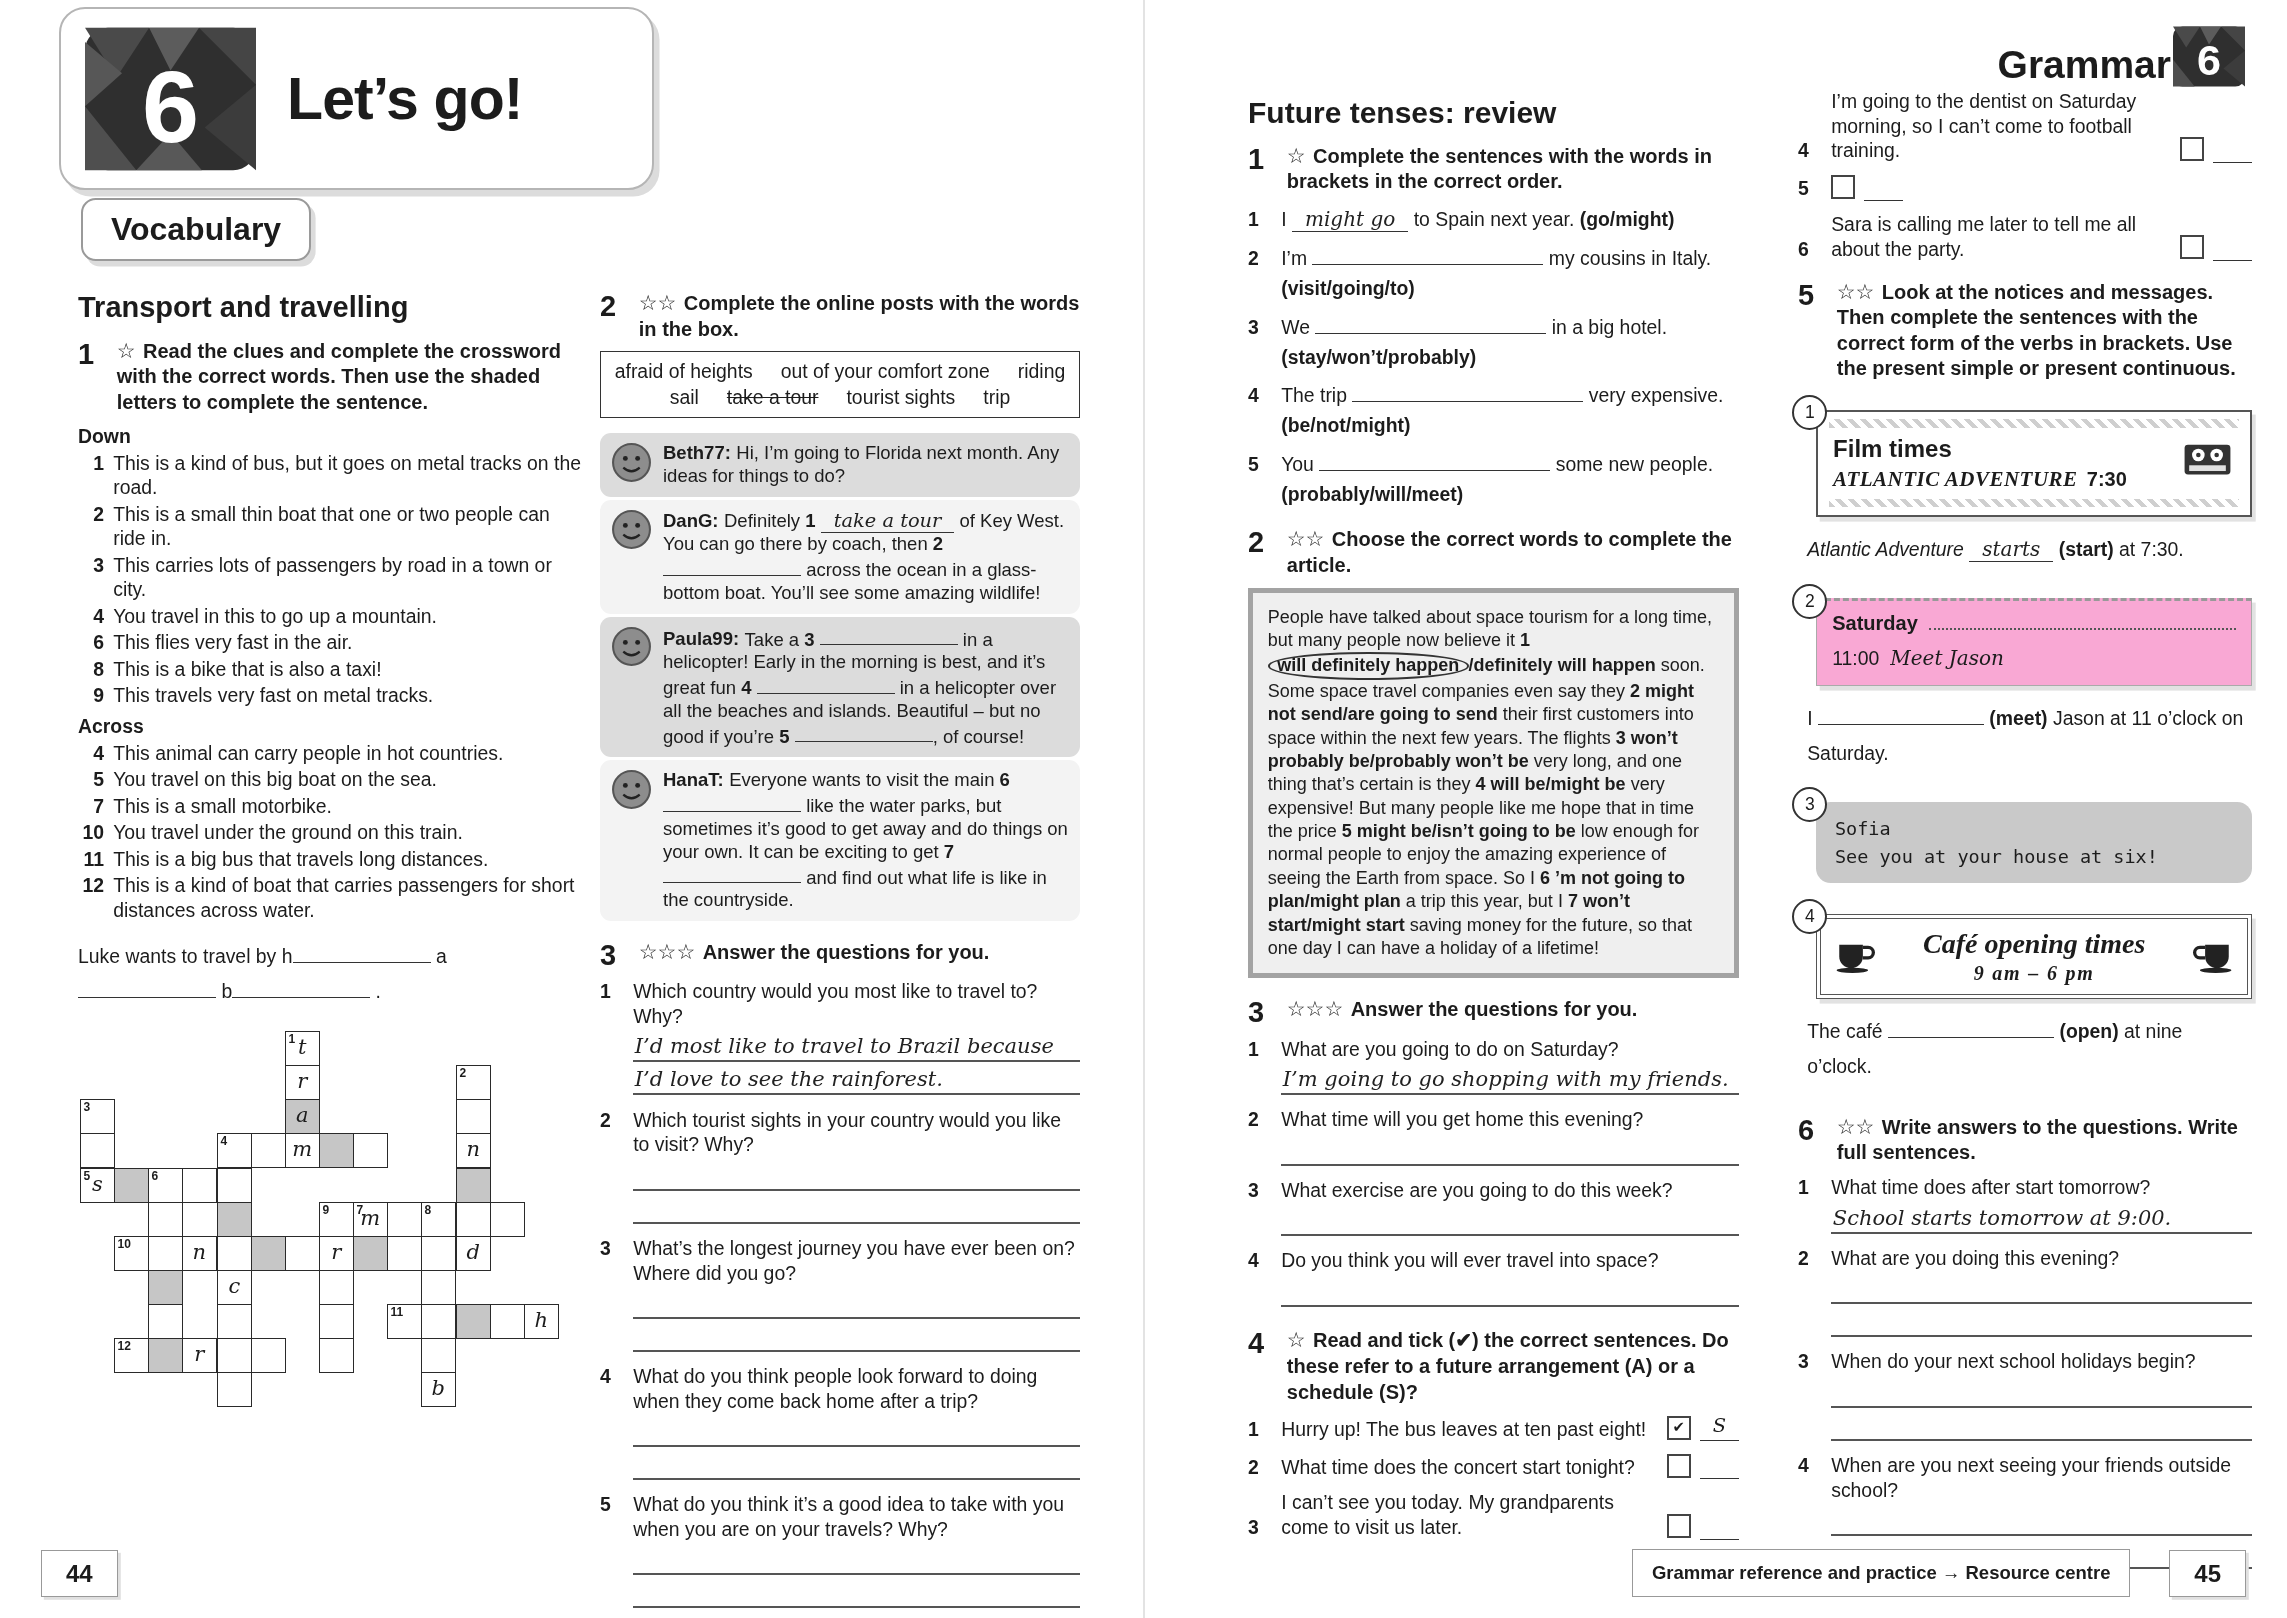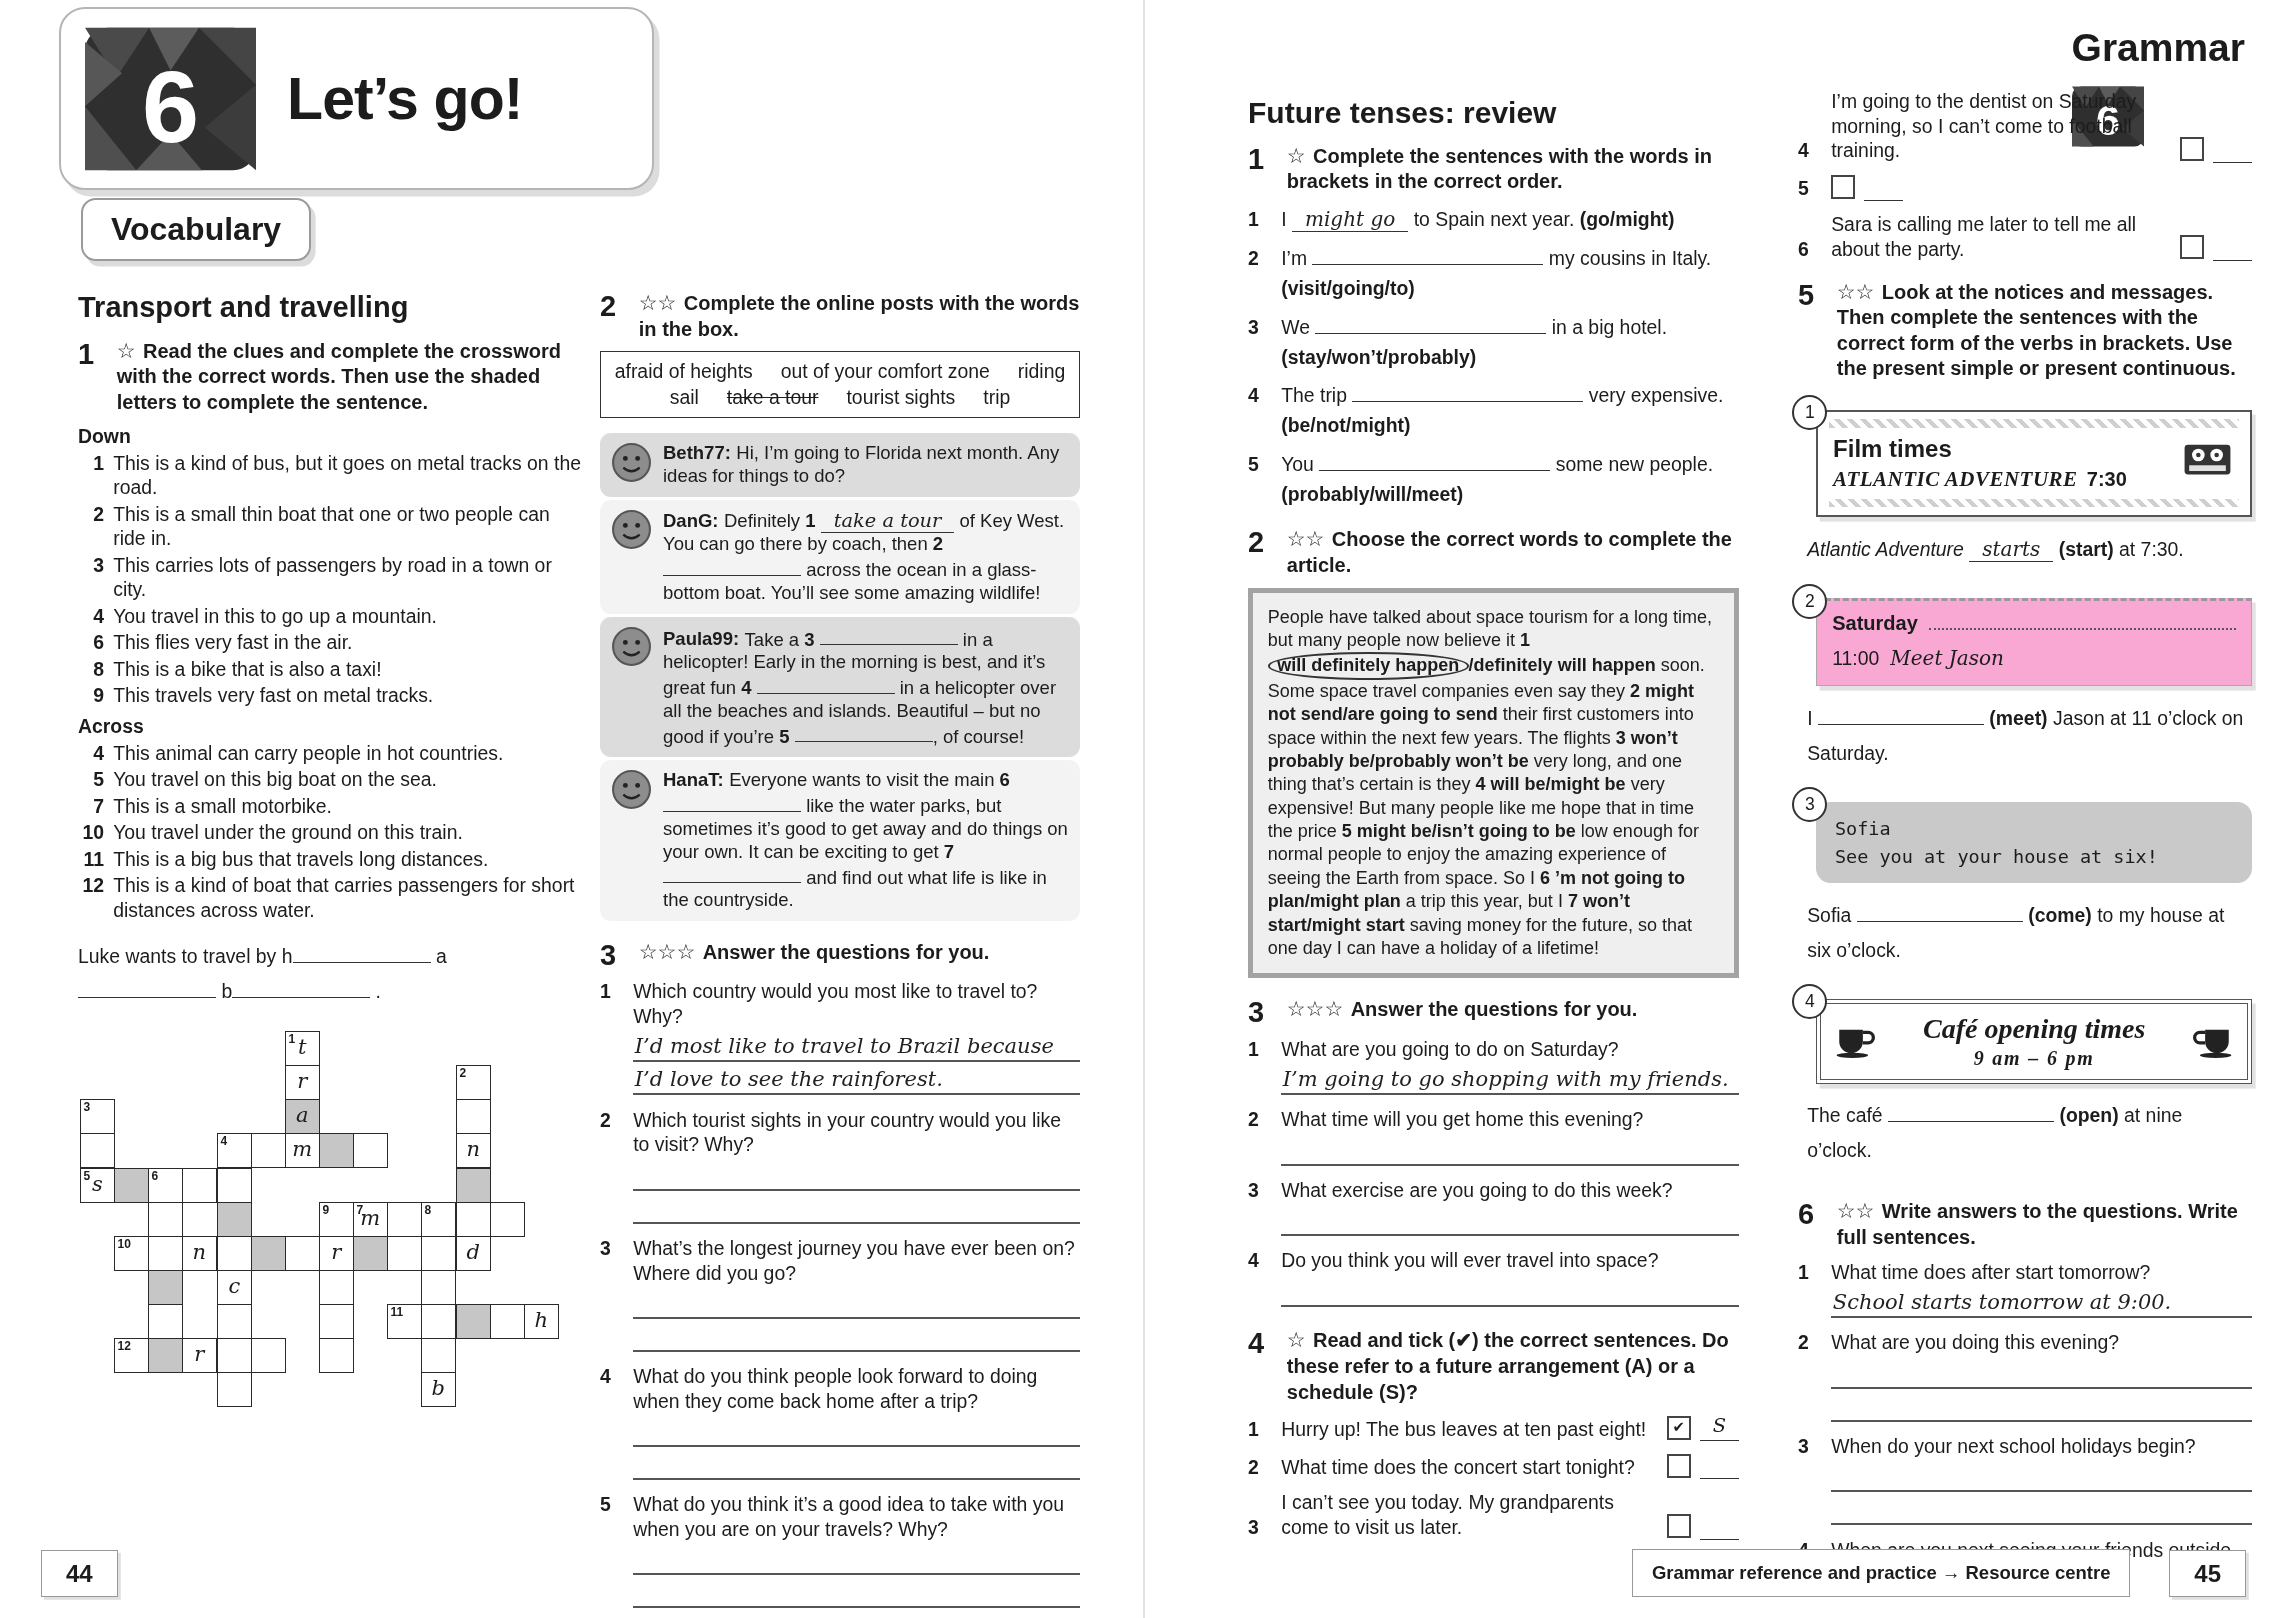--- a/index.html
+++ b/index.html
@@ -74,21 +74,21 @@
   .post .seg-hand{font-size:19.4px;}
 
   .pagetab{position:absolute;bottom:22px;border:1.8px solid #999;box-shadow:2.8px 2.8px 0 #e0e0e0;background:#fff;
            padding:8.3px 24px;font-size:24px;font-weight:bold;}
   .pagetab.left{left:41px;}
   .pagetab.right{right:41px;}
   .ref-box{position:absolute;right:157px;bottom:22px;border:1.8px solid #999;background:#fff;
            padding:12px 18.5px;font-size:18.5px;font-weight:bold;}
 
   
-  .grammar-head{position:absolute;right:42px;top:26px;display:flex;align-items:flex-start;gap:16px;flex-direction:column;}
+  .grammar-head{position:absolute;right:42px;top:26px;display:flex;align-items:flex-end;gap:2px;}
   .grammar-word{font-size:39px;font-weight:bold;}
   .colC{position:absolute;left:1248px;top:96px;width:491px;}
   .colD{position:absolute;left:1798px;top:89px;width:454px;}
   .g-heading{font-size:30px;font-weight:bold;line-height:1.15;margin:0 0 13px 0;}
   .h-present{margin-top:16.6px;}
 
   .g-item{display:flex;gap:9.2px;margin-bottom:8.3px;line-height:1.55;}
   .item-num{font-weight:bold;min-width:24px;}
   .item-body{flex:1;}
 
@@ -686,21 +686,20 @@
           </div>
           <div class="n-sentence"><span class="seg-t">I </span><span class="seg-blank" style="width:166px"></span><span class="seg-t"> </span><span class="seg-b">(meet)</span><span class="seg-t"> Jason at 11 o’clock on Saturday.</span></div>
         </div>
 
         <div class="notice-row">
           <span class="circ">3</span>
           <div class="notice notice-msg">
             <div class="msg-name">Sofia</div>
             <div class="msg-text">See you at your house at six!</div>
           </div>
-          <div class="n-sentence"><span class="seg-t">Sofia </span><span class="seg-blank" style="width:166px"></span><span class="seg-t"> </span><span class="seg-b">(come)</span><span class="seg-t"> to my house at six o’clock.</span></div>
         </div>
 
         <div class="notice-row">
           <span class="circ">4</span>
           <div class="notice notice-cafe">
             <div class="cafe-inner">
               <span class="icon-wrap">
                 <svg width="42" height="35" viewBox="0 0 32 26">
                     <path d="M4 4 h18 v9 a9 9 0 0 1 -18 0 z" fill="#222"></path>
                     <path d="M22 6 h4 a4 4 0 0 1 0 8 h-4" fill="none" stroke="#222" stroke-width="2.5"></path>

